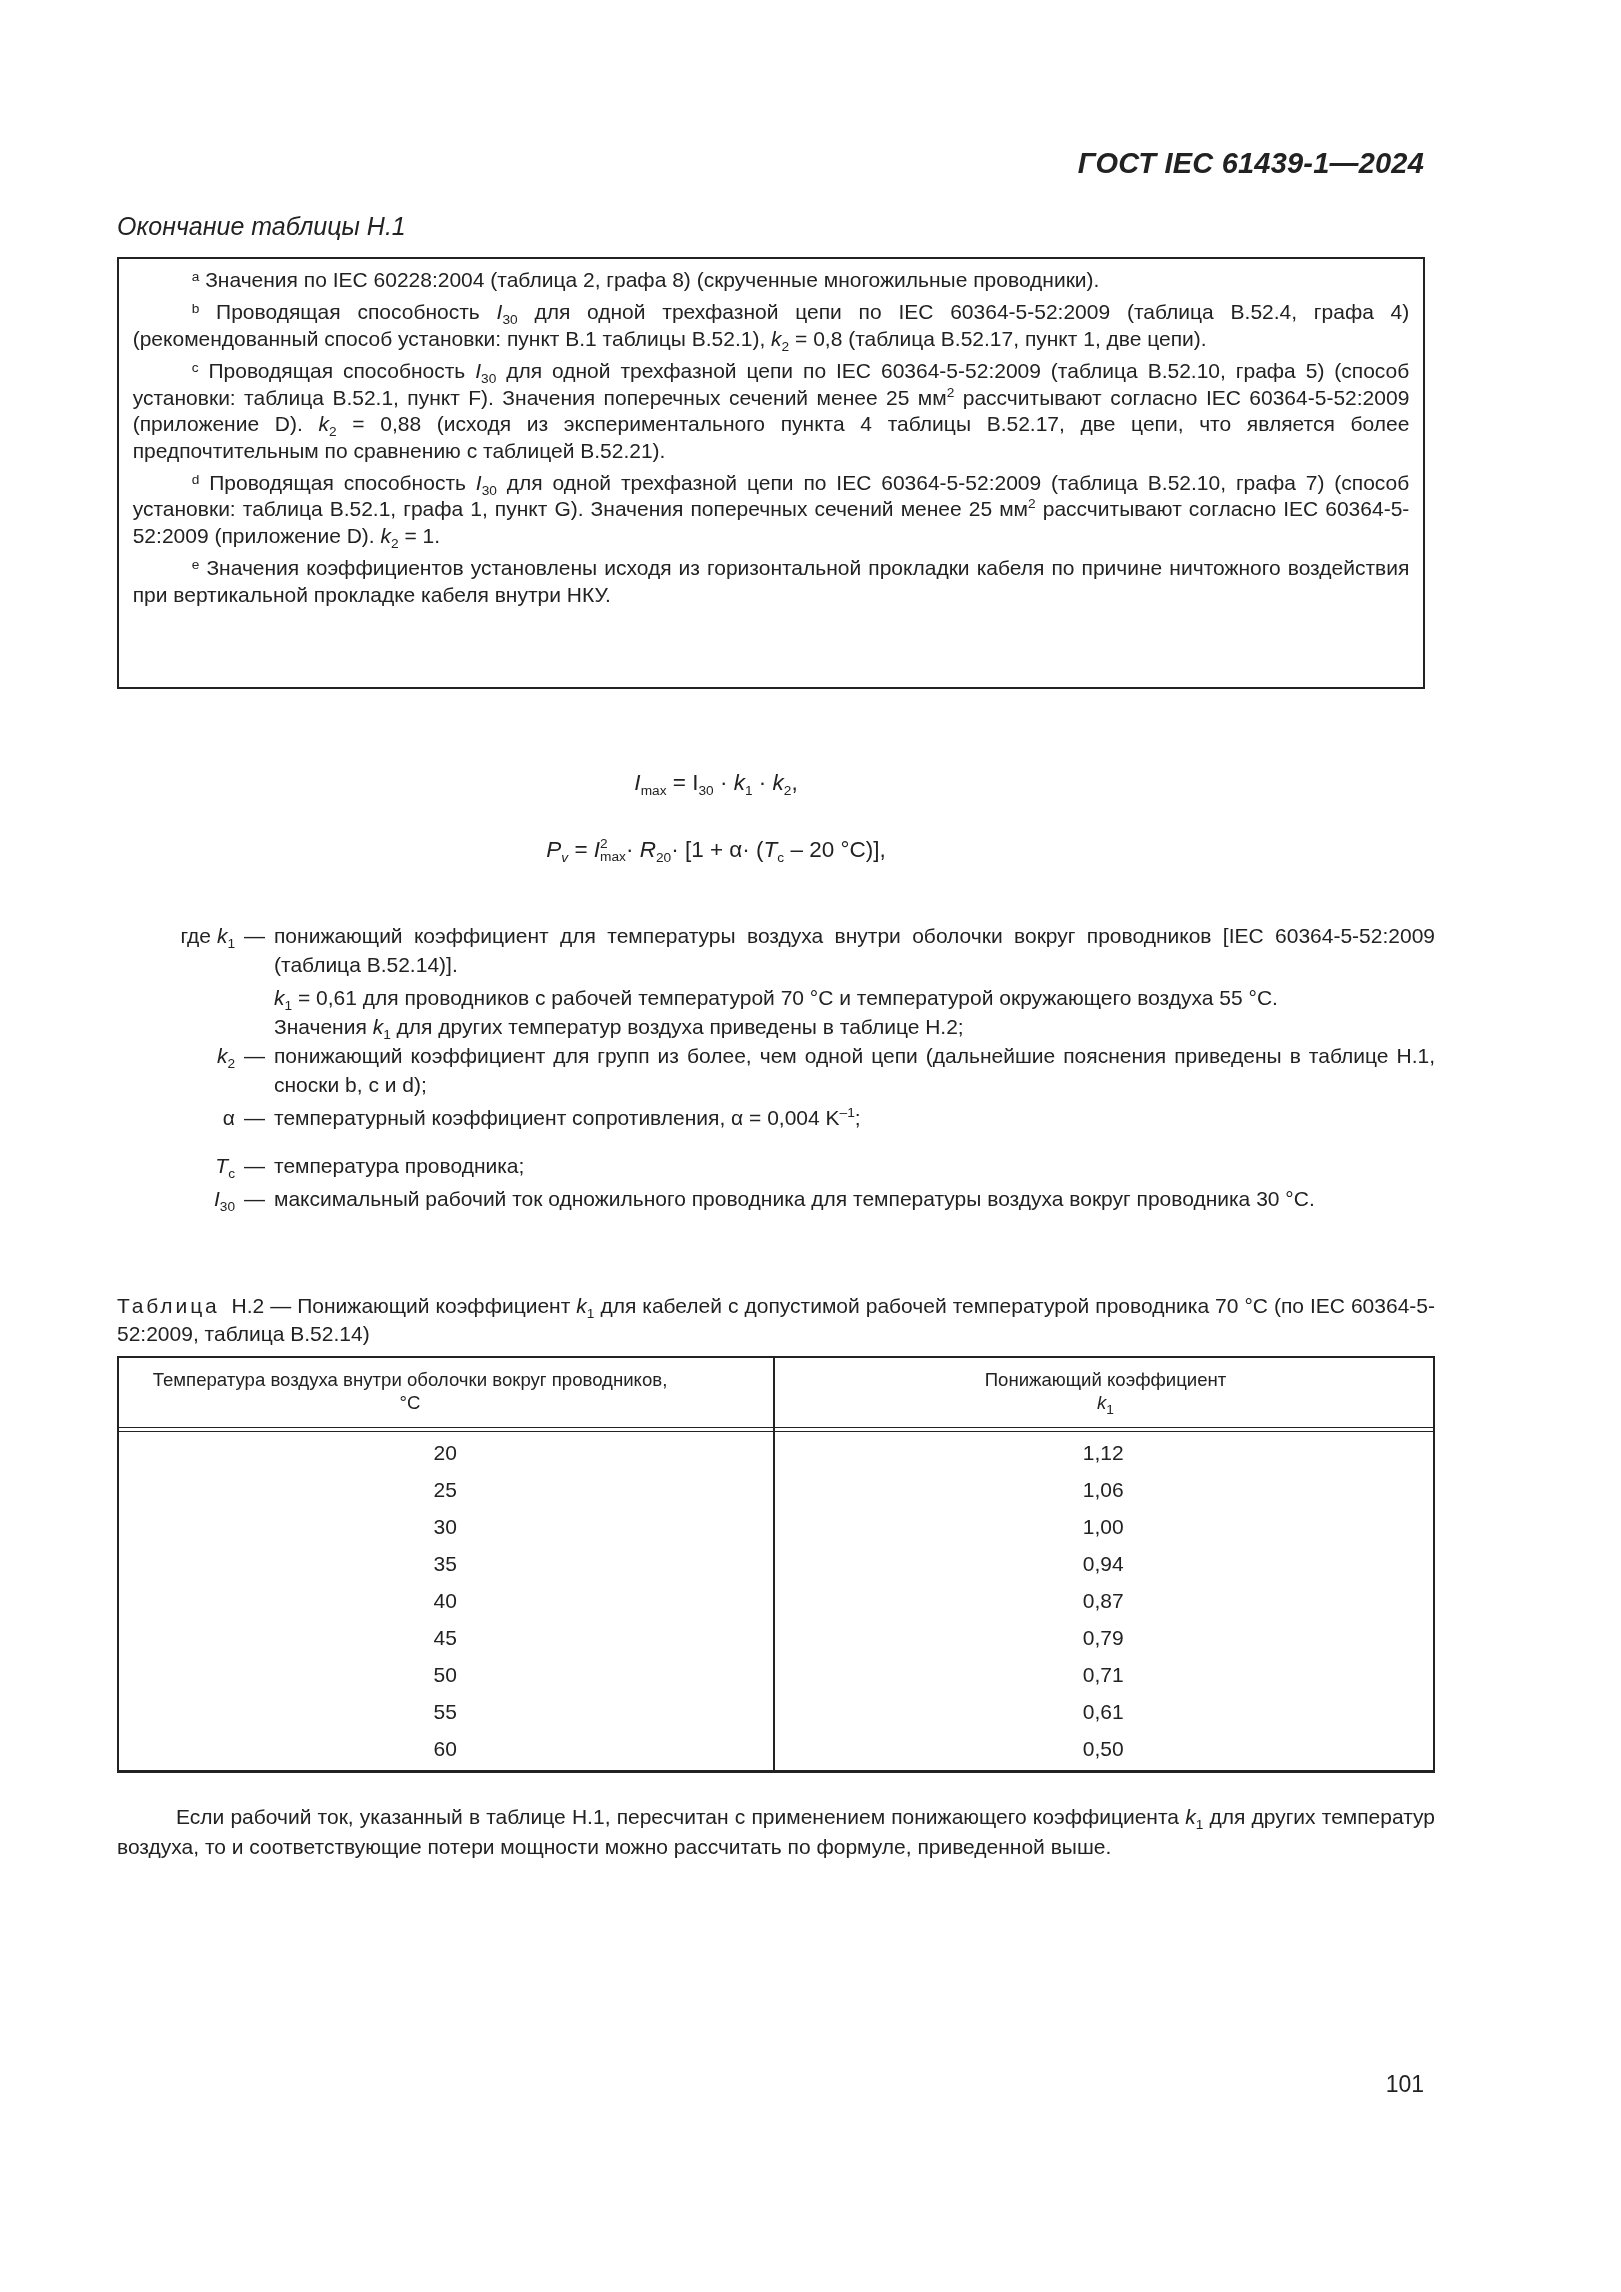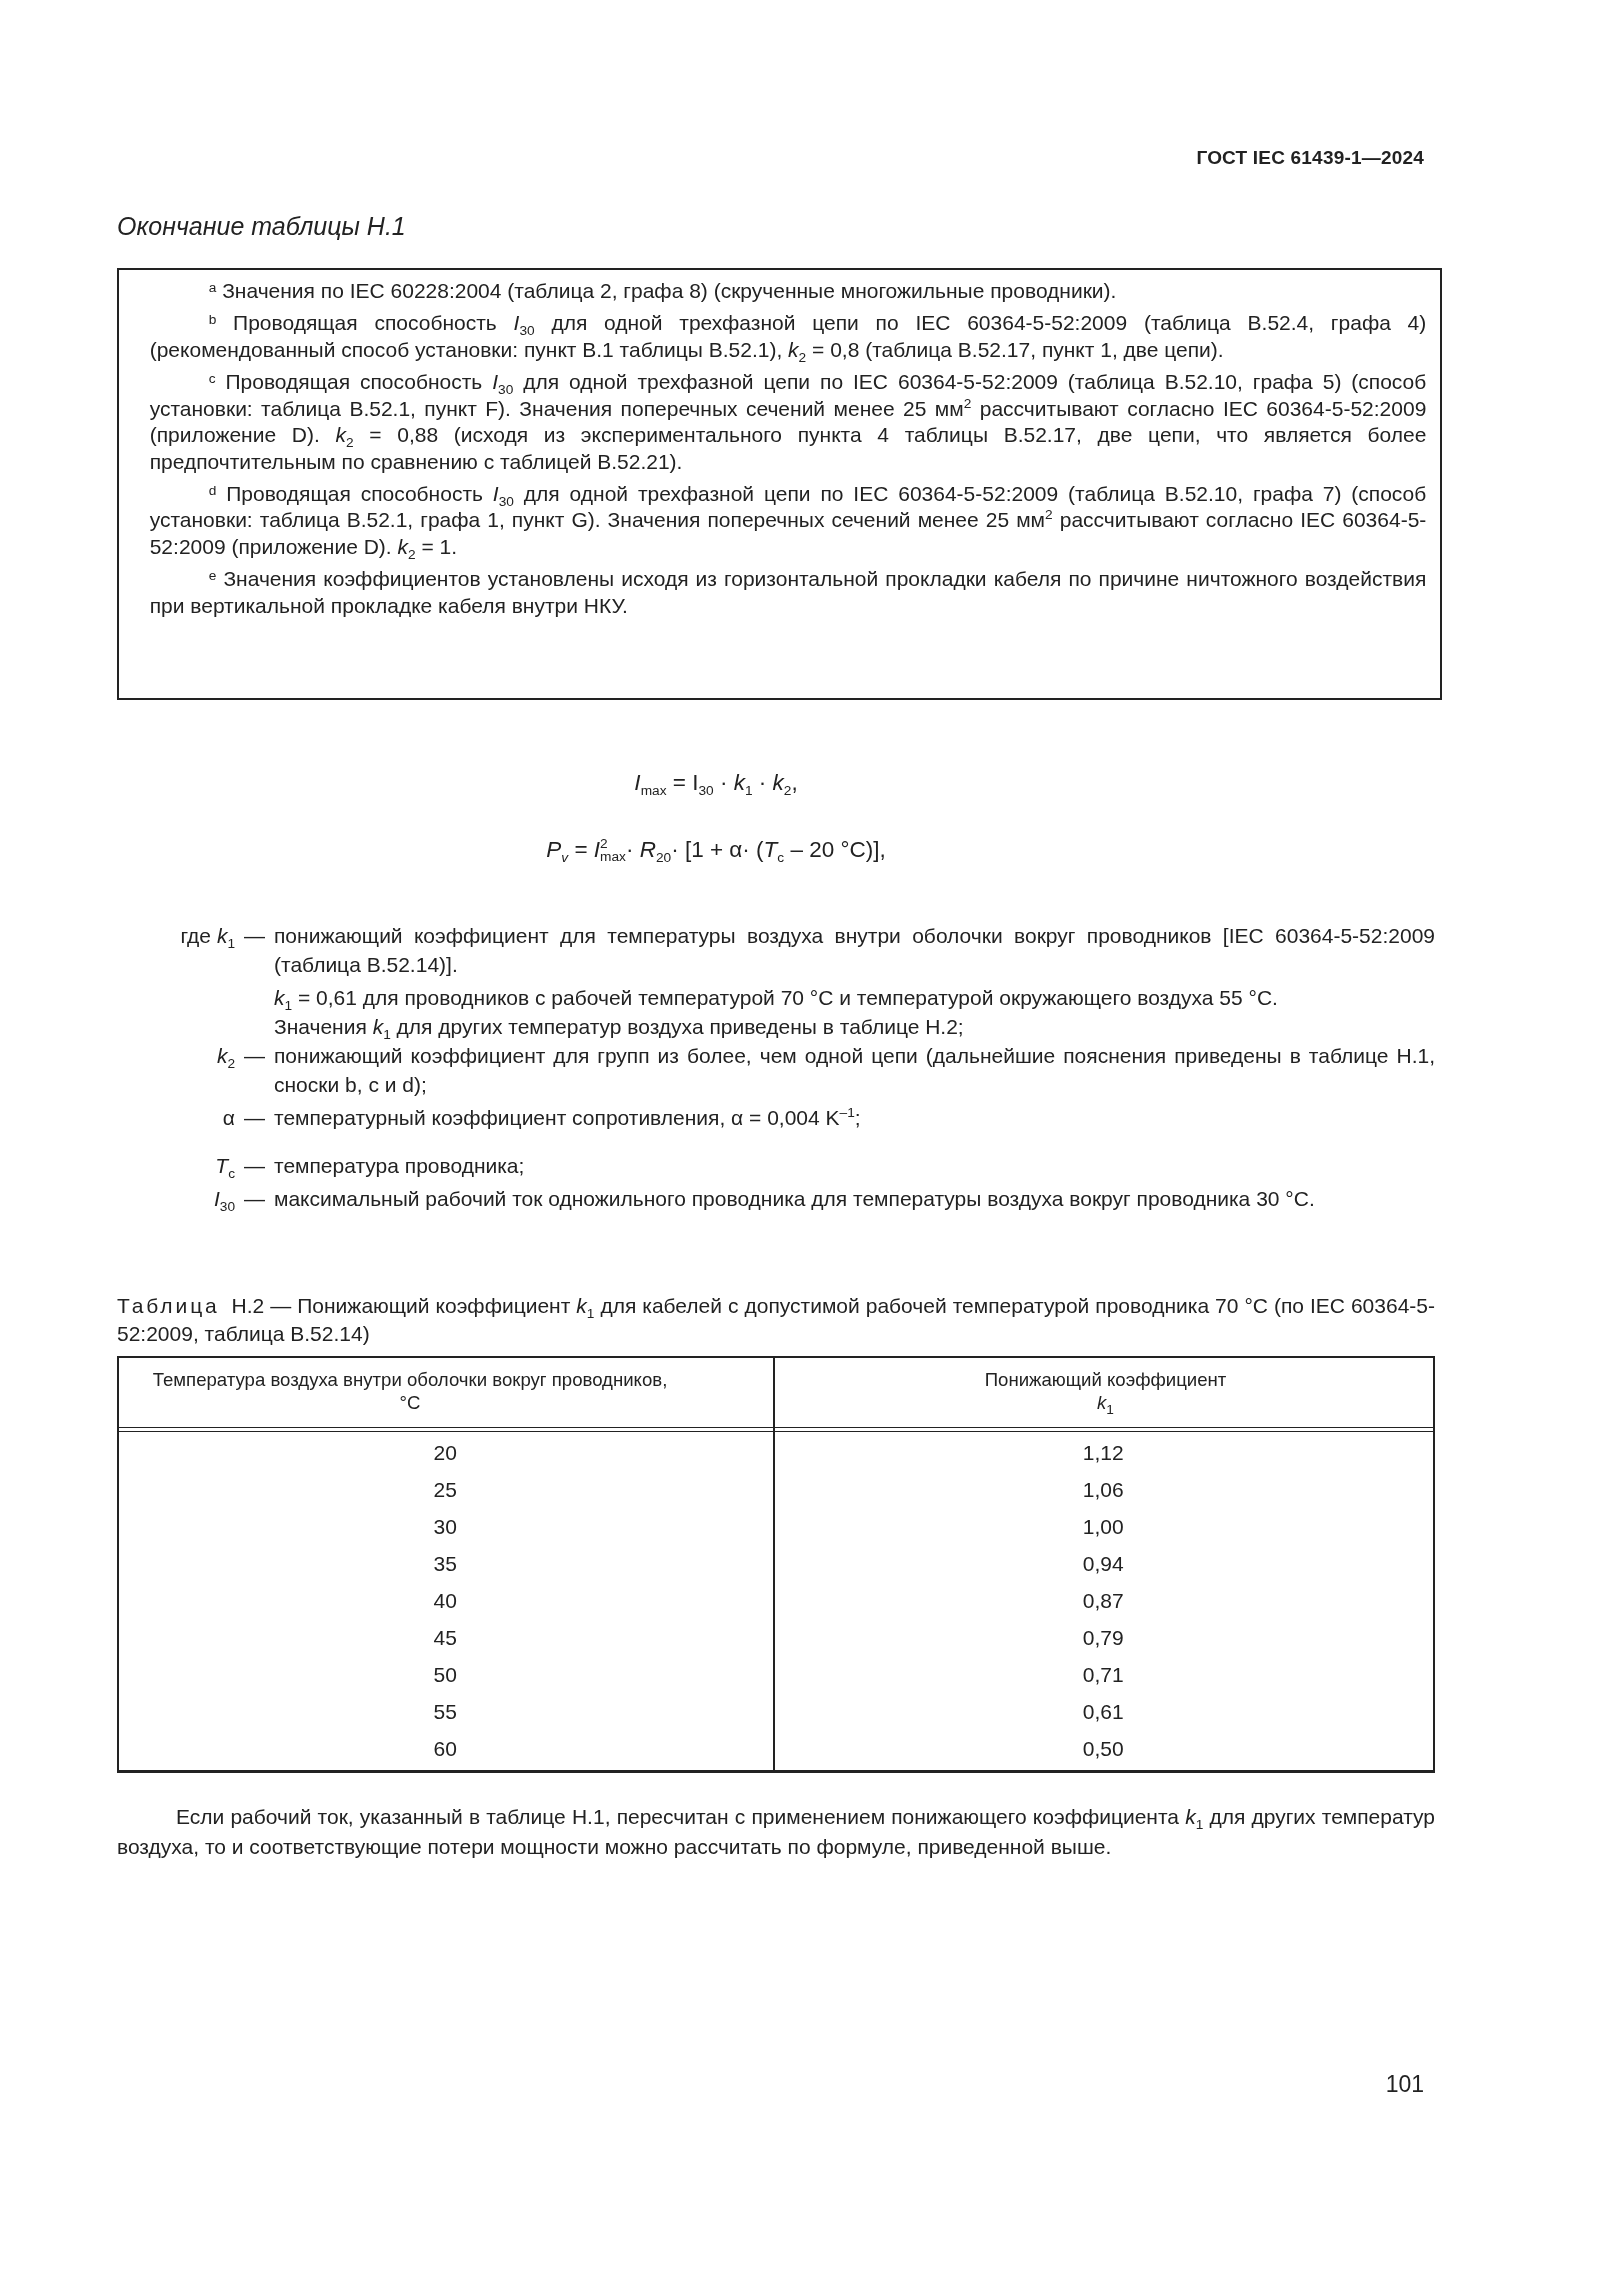--- a/index.html
+++ b/index.html
@@ -1,21 +1,21 @@
 <!DOCTYPE html>
 <html><head>
 <meta charset="utf-8">
 <style>
   html, body { margin:0; padding:0; background:#ffffff; }
   body { width:1621px; height:2293px; position:relative; overflow:hidden;
          font-family:"Liberation Sans", "DejaVu Sans", sans-serif; color:#222222; }
   .abs { position:absolute; }
-  .hdr { left:980px; width:444px; top:147px; text-align:right; font-weight:bold; font-size:19px; letter-spacing:0.2px; }
+  .hdr { left:980px; width:444px; top:147px; text-align:right; font-weight:bold; font-size:29px; letter-spacing:0.2px;font-style:italic; }
   .cont-cap { left:117px; top:212px; font-style:italic; font-size:25px; }
-  .fn-box { left:117px; top:268px; width:1304px; height:428px; border:2.5px solid #222; box-sizing:content-box;padding-left:17px; }
+  .fn-box { left:117px; top:257px; width:1304px; height:428px; border:2.5px solid #222; box-sizing:content-box; }
   .fn-inner { padding:7.8px 13.7px 0 13.7px; font-size:21px; line-height:26.5px; text-align:justify; }
   .fn { margin:0 0 5.9px 0; text-indent:59px; }
   .fn sup { font-size:13.7px; vertical-align:5.9px; line-height:0; }
   .it { font-style:italic; }
   sub { font-size:13.7px; vertical-align:-4.9px; line-height:0; }
   sup.s { font-size:13.7px; vertical-align:7.8px; line-height:0; }
   .formula { left:0; width:1432px; text-align:center; font-size:22.5px; }
   .defs { left:117px; top:921px; width:1318px; font-size:21px; line-height:29px; }
   .def-row { display:flex; }
   .def-sym { width:118px; text-align:right; flex:none; white-space:nowrap; }

